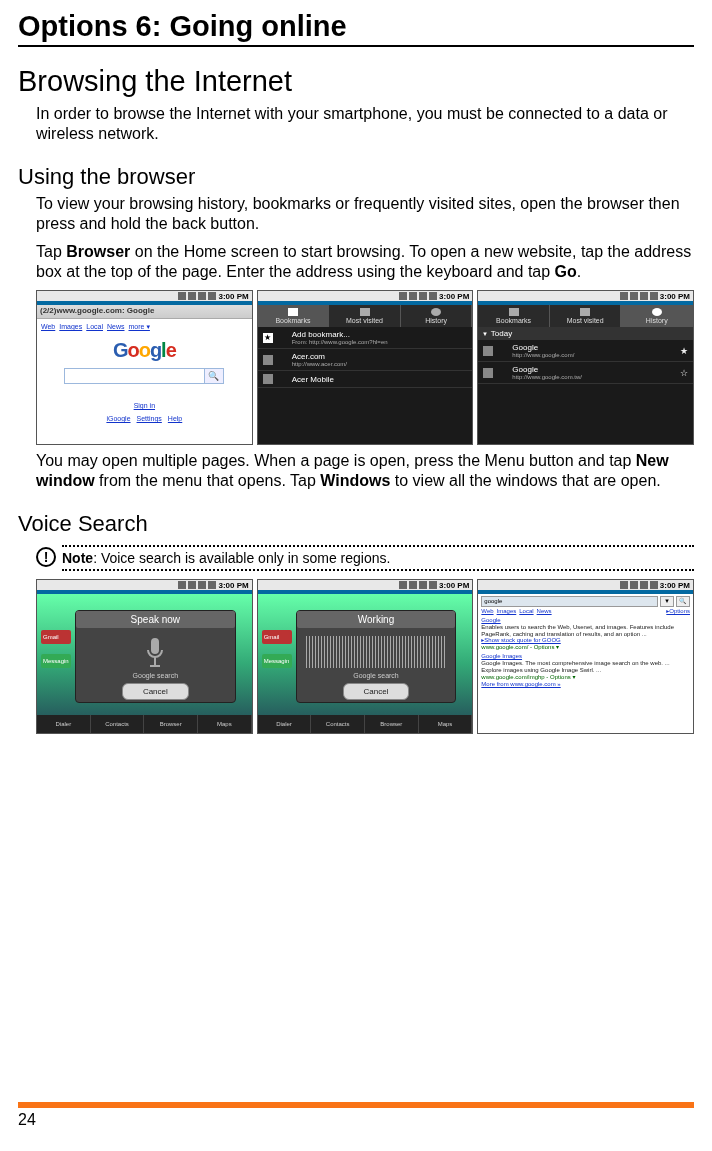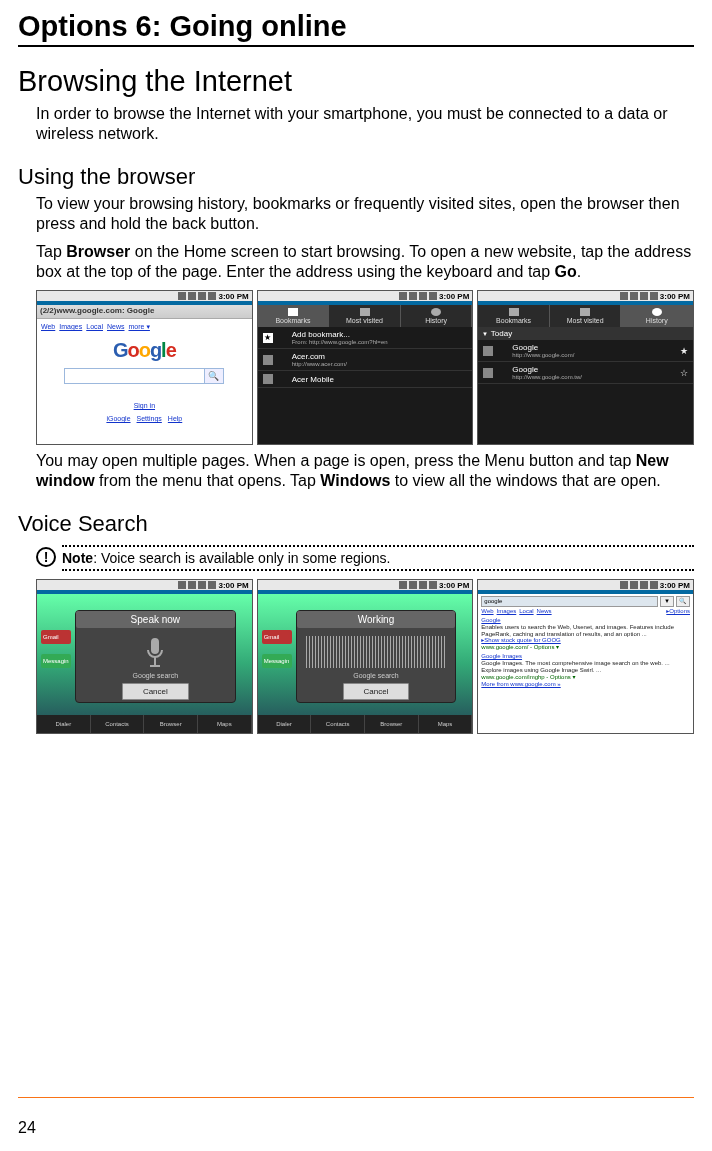--- a/index.html
+++ b/index.html
@@ -237,21 +237,21 @@
     display:flex; align-items:center; justify-content:center;
   }
   .mic svg { width:26px; height:34px; }
   .wave {
     width:140px; height:32px; margin:8px 0 4px 0;
     background: repeating-linear-gradient(90deg,#aaa 0 1px, transparent 1px 3px);
     position:relative;
   }
   .popup-sub { color:#ccc; font-size:7px; margin-bottom:4px; }
   .popup-btn {
-    background:#ddd; border:1px solid #888; border-radius:1px;
+    background:#ddd; border:1px solid #888; border-radius:6px;
     padding:3px 20px; font-size:8px; color:#222; margin-bottom:2px;
   }
   .results-body {
     flex:1; background:#fff; padding:2px 3px; font-size:6px; line-height:1.15;
   }
   .searchfield {
     display:flex; gap:2px; margin-bottom:1px;
   }
   .searchfield .sfinp {
     flex:1; border:1px solid #999; background:#dde6ee; padding:1px 2px;
@@ -260,25 +260,25 @@
     width:14px; border:1px solid #999; background:#eee; display:flex; align-items:center; justify-content:center;
   }
   .rlinks { color:#13c; text-decoration:underline; }
   .rlinks span { margin-right:3px; }
   .ropt { float:right; color:#13c; text-decoration:underline; }
   .rtitle { color:#13c; text-decoration:underline; }
   .rdesc { color:#222; }
   .rurl { color:#060; }
   .footer {
     position:absolute;
-    bottom: 14px;
+    bottom: 22px;
     left: 18px;
     right: 18px;
-    border-top: 1px solid #f97316;
-    padding-top: 21px;
+    border-top: 6px solid #f97316;
+    padding-top: 3px;
     font-size: 16px;
   }
 </style>
 </head>
 <body>
 
 <div class="page">
 
   <div class="ch-title">Options 6: Going online</div>
 

